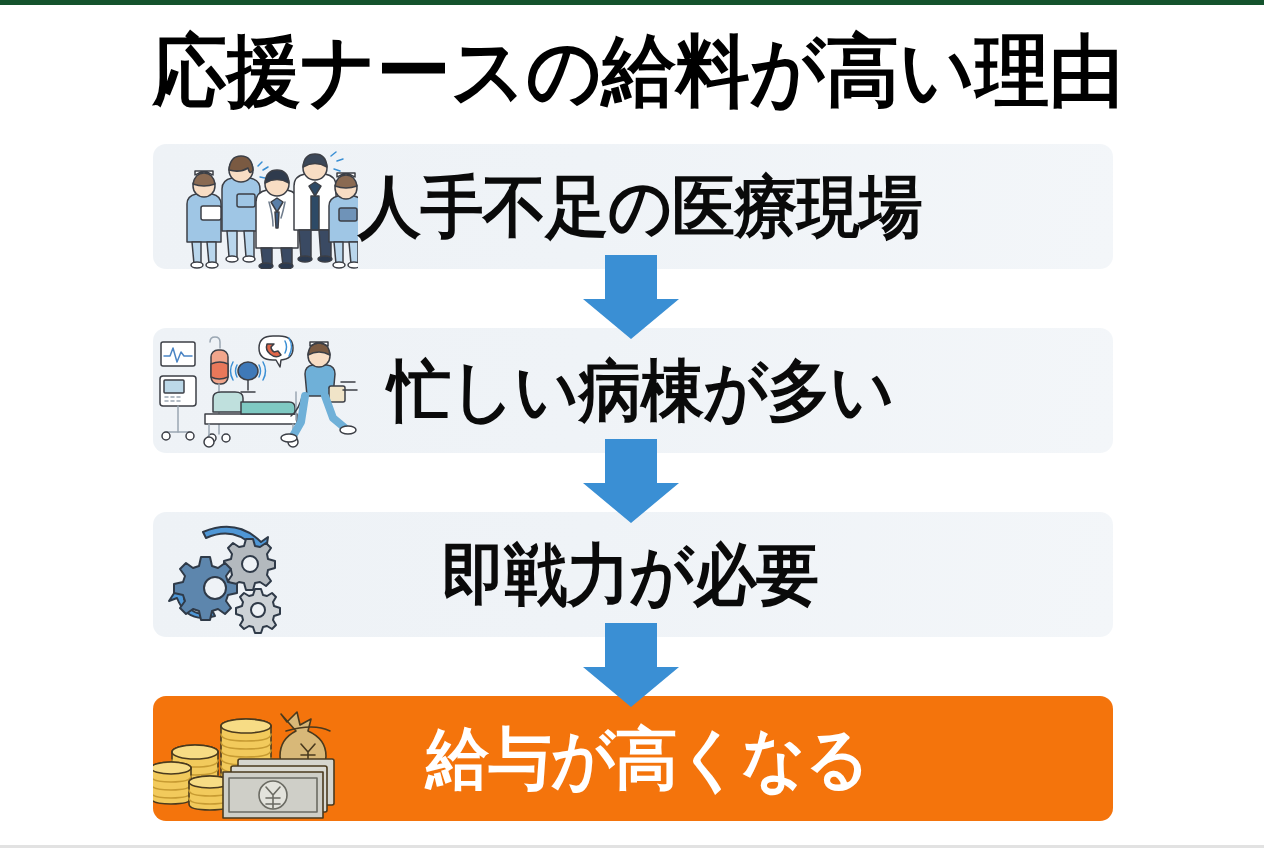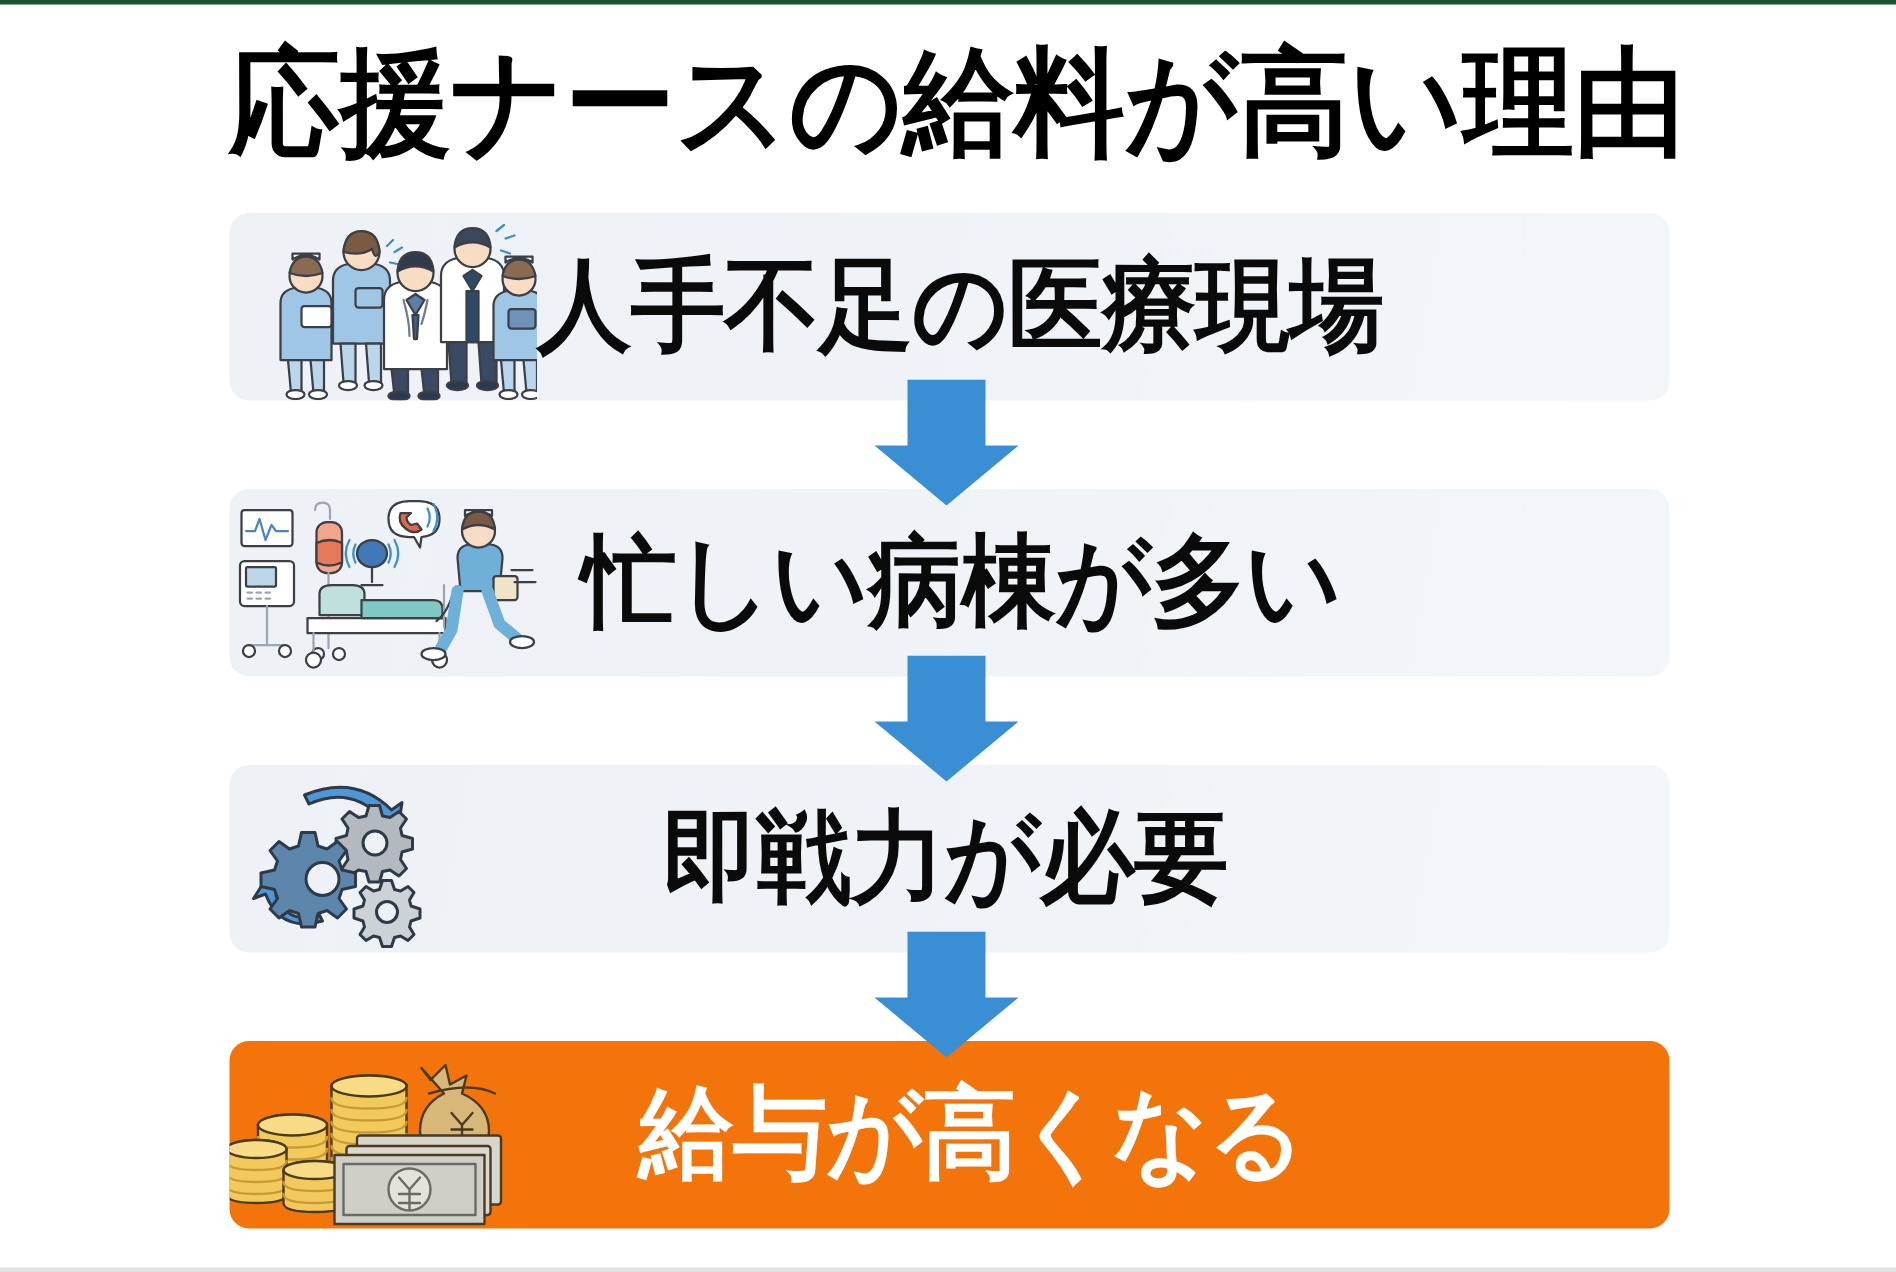--- a/index.html
+++ b/index.html
@@ -13,21 +13,21 @@
     font-family: "Liberation Sans", "DejaVu Sans", sans-serif;
     overflow: hidden;
     position: relative;
   }
   #canvas {
     position: relative;
     width: 1264px;
     height: 848px;
     background: #ffffff;
     box-sizing: border-box;
-    border-top: 3px solid #14532d;
+    border-top: 5px solid #14532d;
     border-bottom: 3px solid #e2e2e2;
   }
 
   
   .title {
     position: absolute;
     left: 143px;
     top: 18px;
     width: 990px;
     height: 96px;

